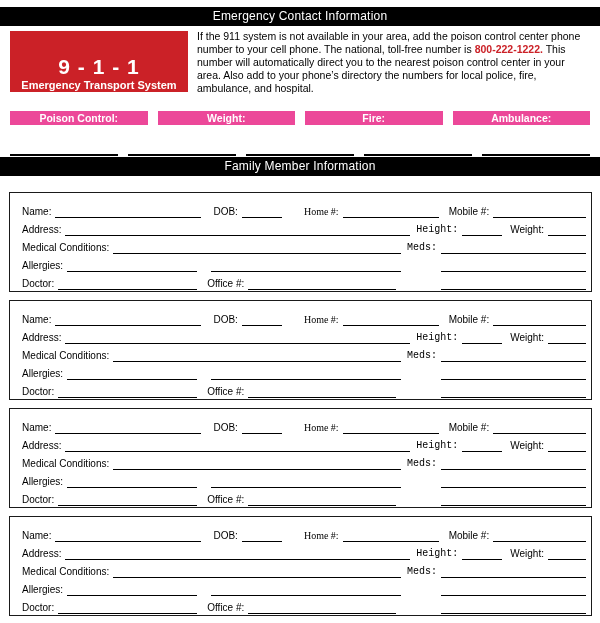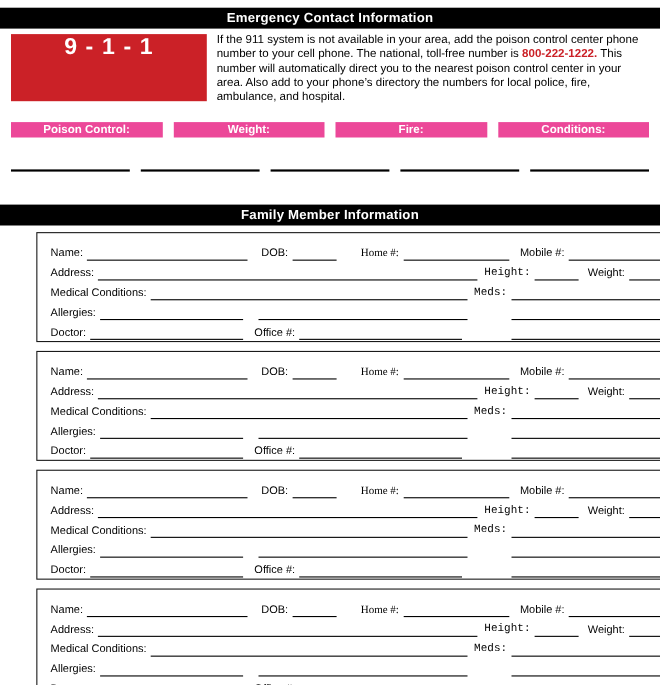--- a/index.html
+++ b/index.html
@@ -3,54 +3,54 @@
 <meta charset="utf-8">
 <style>
   * { box-sizing: border-box; margin: 0; padding: 0; }
   html, body { background: #ffffff; }
   body {
     width: 600px; height: 623px;
     font-family: "Liberation Sans", sans-serif;
     color: #000; overflow: hidden; position: relative;
   }
   .bar {
-    background: #000; color: #fff; font-weight: bold;
+    background: #000; color: #fff; font-weight: normal;
     font-size: 12px; height: 19px; line-height: 19px;
     text-align: center; letter-spacing: .2px;
   }
   .bar1 { margin-top: 7px; }
-  .bar2 { margin-top: 30px; }
+  .bar2 { margin-top: 1px; }
 
   
   .top { display: flex; margin: 5px 10px 0 10px; }
   .red-box {
     flex: 0 0 178px; width: 178px; height: 61px;
     background: #CB2127; color: #fff; text-align: center;
-    display: flex; flex-direction: column; justify-content: flex-start;
+    display: flex; flex-direction: column; justify-content: flex-end;
   }
   .red-num { font-size: 21px; font-weight: bold; line-height: 23px; letter-spacing: 1px; }
   .red-sub { font-size: 11px; font-weight: bold; line-height: 13px; }
   .red-label { font-size: 11px; font-weight: bold; line-height: 14px; }
   .info {
     flex: 1; margin-left: 9px; margin-top: -1px;
     font-size: 10.5px; line-height: 13px; max-width: 390px;
   }
   .phone-red { color: #CB2127; font-weight: bold; }
 
   
   .contact-row { display: flex; gap: 10px; margin: 16px 10px 0 10px; }
   .contact-box {
     flex: 1; background: #ec4899; color: #fff; font-weight: bold;
     font-size: 10.5px; height: 14px; line-height: 14px; text-align: center;
   }
   .contact-lines { display: flex; gap: 10px; margin: 29px 10px 0 10px; }
   .contact-line { flex: 1; height: 2px; background: #000; }
 
   
-  #family-boxes { margin-top: 6px; padding-left: 24px; }
+  #family-boxes { margin-top: 16px; }
   .member-box {
     margin: 0 8px 8px 9px; width: 583px; height: 100px;
     border: 1px solid #1a1a1a; padding: 7px 5px 0 12px;
   }
   .frow {
     display: flex; align-items: flex-end; height: 18px;
     font-size: 10px; line-height: 13px; white-space: nowrap;
   }
   .lbl { margin-right: 4px; }
   .fl { border-bottom: 1px solid #000; height: 13px; display: inline-block; }
@@ -65,29 +65,30 @@
 </head>
 <body>
 
 <div class="bar bar1">
   <span>Emergency Contact Information</span>
 </div>
 
 <div class="top">
   <div class="red-box">
     <div class="red-num">9 - 1 - 1</div>
+    <div class="red-label">Emergency Transport System</div>
   </div>
   <p class="info"><span>If the 911 system is not available in your area, add the poison control center phone number to your cell phone. The national, toll-free number is </span><span class="phone-red">800-222-1222.</span><span> This number will automatically direct you to the nearest poison control center in your area. Also add to your phone’s directory the numbers for local police, fire, ambulance, and hospital.</span></p>
 </div>
 
 <div class="contact-row">
   <div class="contact-box">Poison Control:</div>
   <div class="contact-box">Weight:</div>
   <div class="contact-box">Fire:</div>
-  <div class="contact-box">Conditions:</div>
+  <div class="contact-box">Ambulance:</div>
 </div>
 <div class="contact-lines">
   <div class="contact-line"></div>
   <div class="contact-line"></div>
   <div class="contact-line"></div>
   <div class="contact-line"></div>
   <div class="contact-line"></div>
 </div>
 
 <div class="bar bar2">

